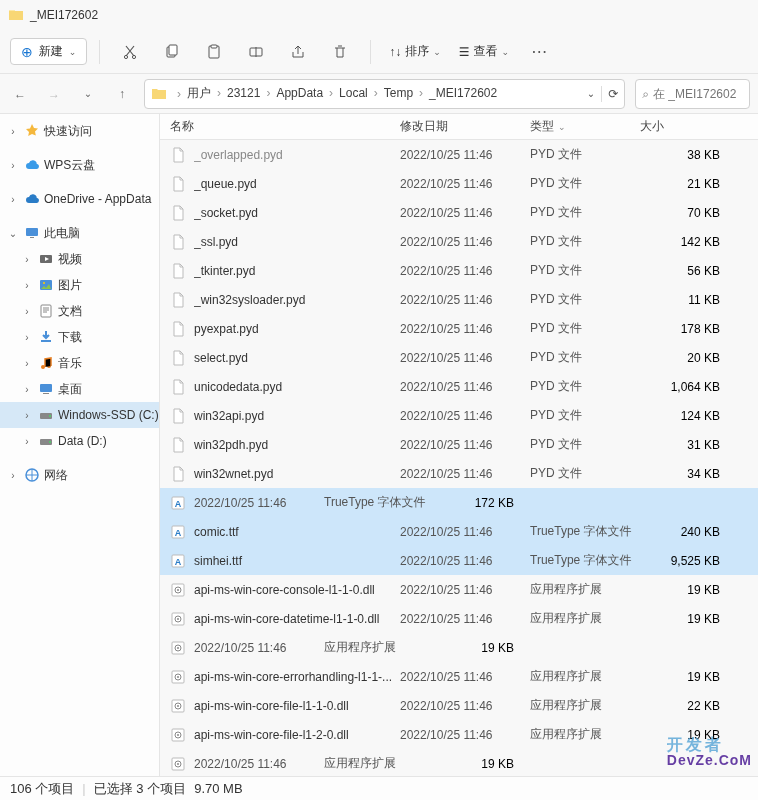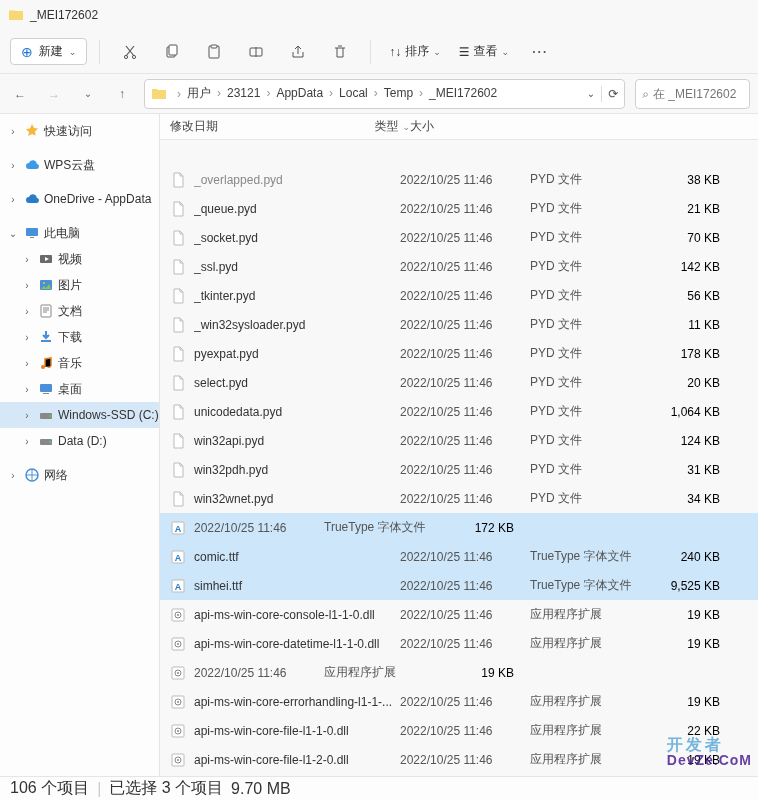--- a/index.html
+++ b/index.html
@@ -27,34 +27,34 @@
 .tree-item { display: flex; align-items: center; height: 26px; padding-left: 6px; gap: 4px; font-size: 12px; white-space: nowrap; overflow: hidden; }
 .tree-item.selected { background: #d6e8f7; }
 .tree-item .chev { width: 14px; color: #666; font-size: 10px; text-align: center; }
 .tree-item .ico { width: 16px; height: 16px; flex-shrink: 0; }
 .tree-item.indent1 { padding-left: 20px; }
 .tree-spacer { height: 8px; }
 .filepane { flex: 1; display: flex; flex-direction: column; overflow: hidden; }
 .columns { display: flex; height: 26px; border-bottom: 1px solid #e5e5e5; align-items: center; font-size: 12px; color: #444; padding-left: 10px; background: #fdfdfd; }
 .col-name { width: 230px; }
 .col-date { width: 130px; }
-.col-type { width: 110px; justify-content: flex-end; }
+.col-type { width: 110px; }
 .col-size { width: 100px; text-align: right; padding-right: 20px; }
 .col-hdr { display: inline-flex; align-items: center; gap: 4px; }
 .sort-ind { font-size: 9px; color: #888; }
 .filelist { flex: 1; overflow-y: hidden; }
 .row { display: flex; align-items: center; height: 29px; padding-left: 10px; font-size: 12px; }
 .row.selected { background: #cde6fa; }
 .row .file-ico { width: 16px; height: 16px; margin-right: 8px; flex-shrink: 0; }
 .row .name { width: 206px; overflow: hidden; text-overflow: ellipsis; white-space: nowrap; }
 .row .date { width: 130px; color: #555; }
 .row .type { width: 110px; color: #555; overflow: hidden; text-overflow: ellipsis; white-space: nowrap; }
 .row .size { width: 100px; text-align: right; padding-right: 20px; color: #000000; }
-.row.dim { color: #888; margin-top: 25px; }
-.statusbar { height: 24px; border-top: 1px solid #e5e5e5; display: flex; align-items: center; padding: 0 10px; gap: 8px; font-size: 16px; background: #fdfdfd; }
+.row.dim { color: #888; }
+.statusbar { height: 24px; border-top: 1px solid #e5e5e5; display: flex; align-items: center; padding: 0 10px; gap: 8px; font-size: 13px; background: #fdfdfd; }
 .statusbar .ssep { color: #ccc; }
 .watermark { position: fixed; right: 6px; bottom: 32px; font-size: 16px; color: #5fa9d8; letter-spacing: 3px; pointer-events: none; opacity: 0.85; font-family: "SimSun", serif; line-height: 1.05; text-align: left; font-weight: bold; }
 .watermark .w2 { letter-spacing: 1px; font-size: 14px; color: #4c1d95; }
 svg { display: block; }
 </style>
 </head>
 <body>
 
 <div class="titlebar">
   <svg class="folder-ico" viewBox="0 0 16 16">
@@ -248,20 +248,23 @@
         <span class="chev">›</span>
         <svg class="ico" viewBox="0 0 16 16">
           <circle cx="8" cy="8" r="6" fill="none" stroke="#4a90d9" stroke-width="1.5"></circle>
           <path stroke="#4a90d9" d="M2 8h12M8 2v12"></path>
         </svg>
         <span>网络</span>
       </div>
     </div>
   <div class="filepane">
     <div class="columns">
+      <div class="col-name col-hdr">
+          <span>名称</span>
+        </div>
       <div class="col-date col-hdr">
           <span>修改日期</span>
         </div>
       <div class="col-type col-hdr">
           <span>类型</span>
           <span class="sort-ind">⌄</span>
         </div>
       <div class="col-size col-hdr">
           <span>大小</span>
         </div>

